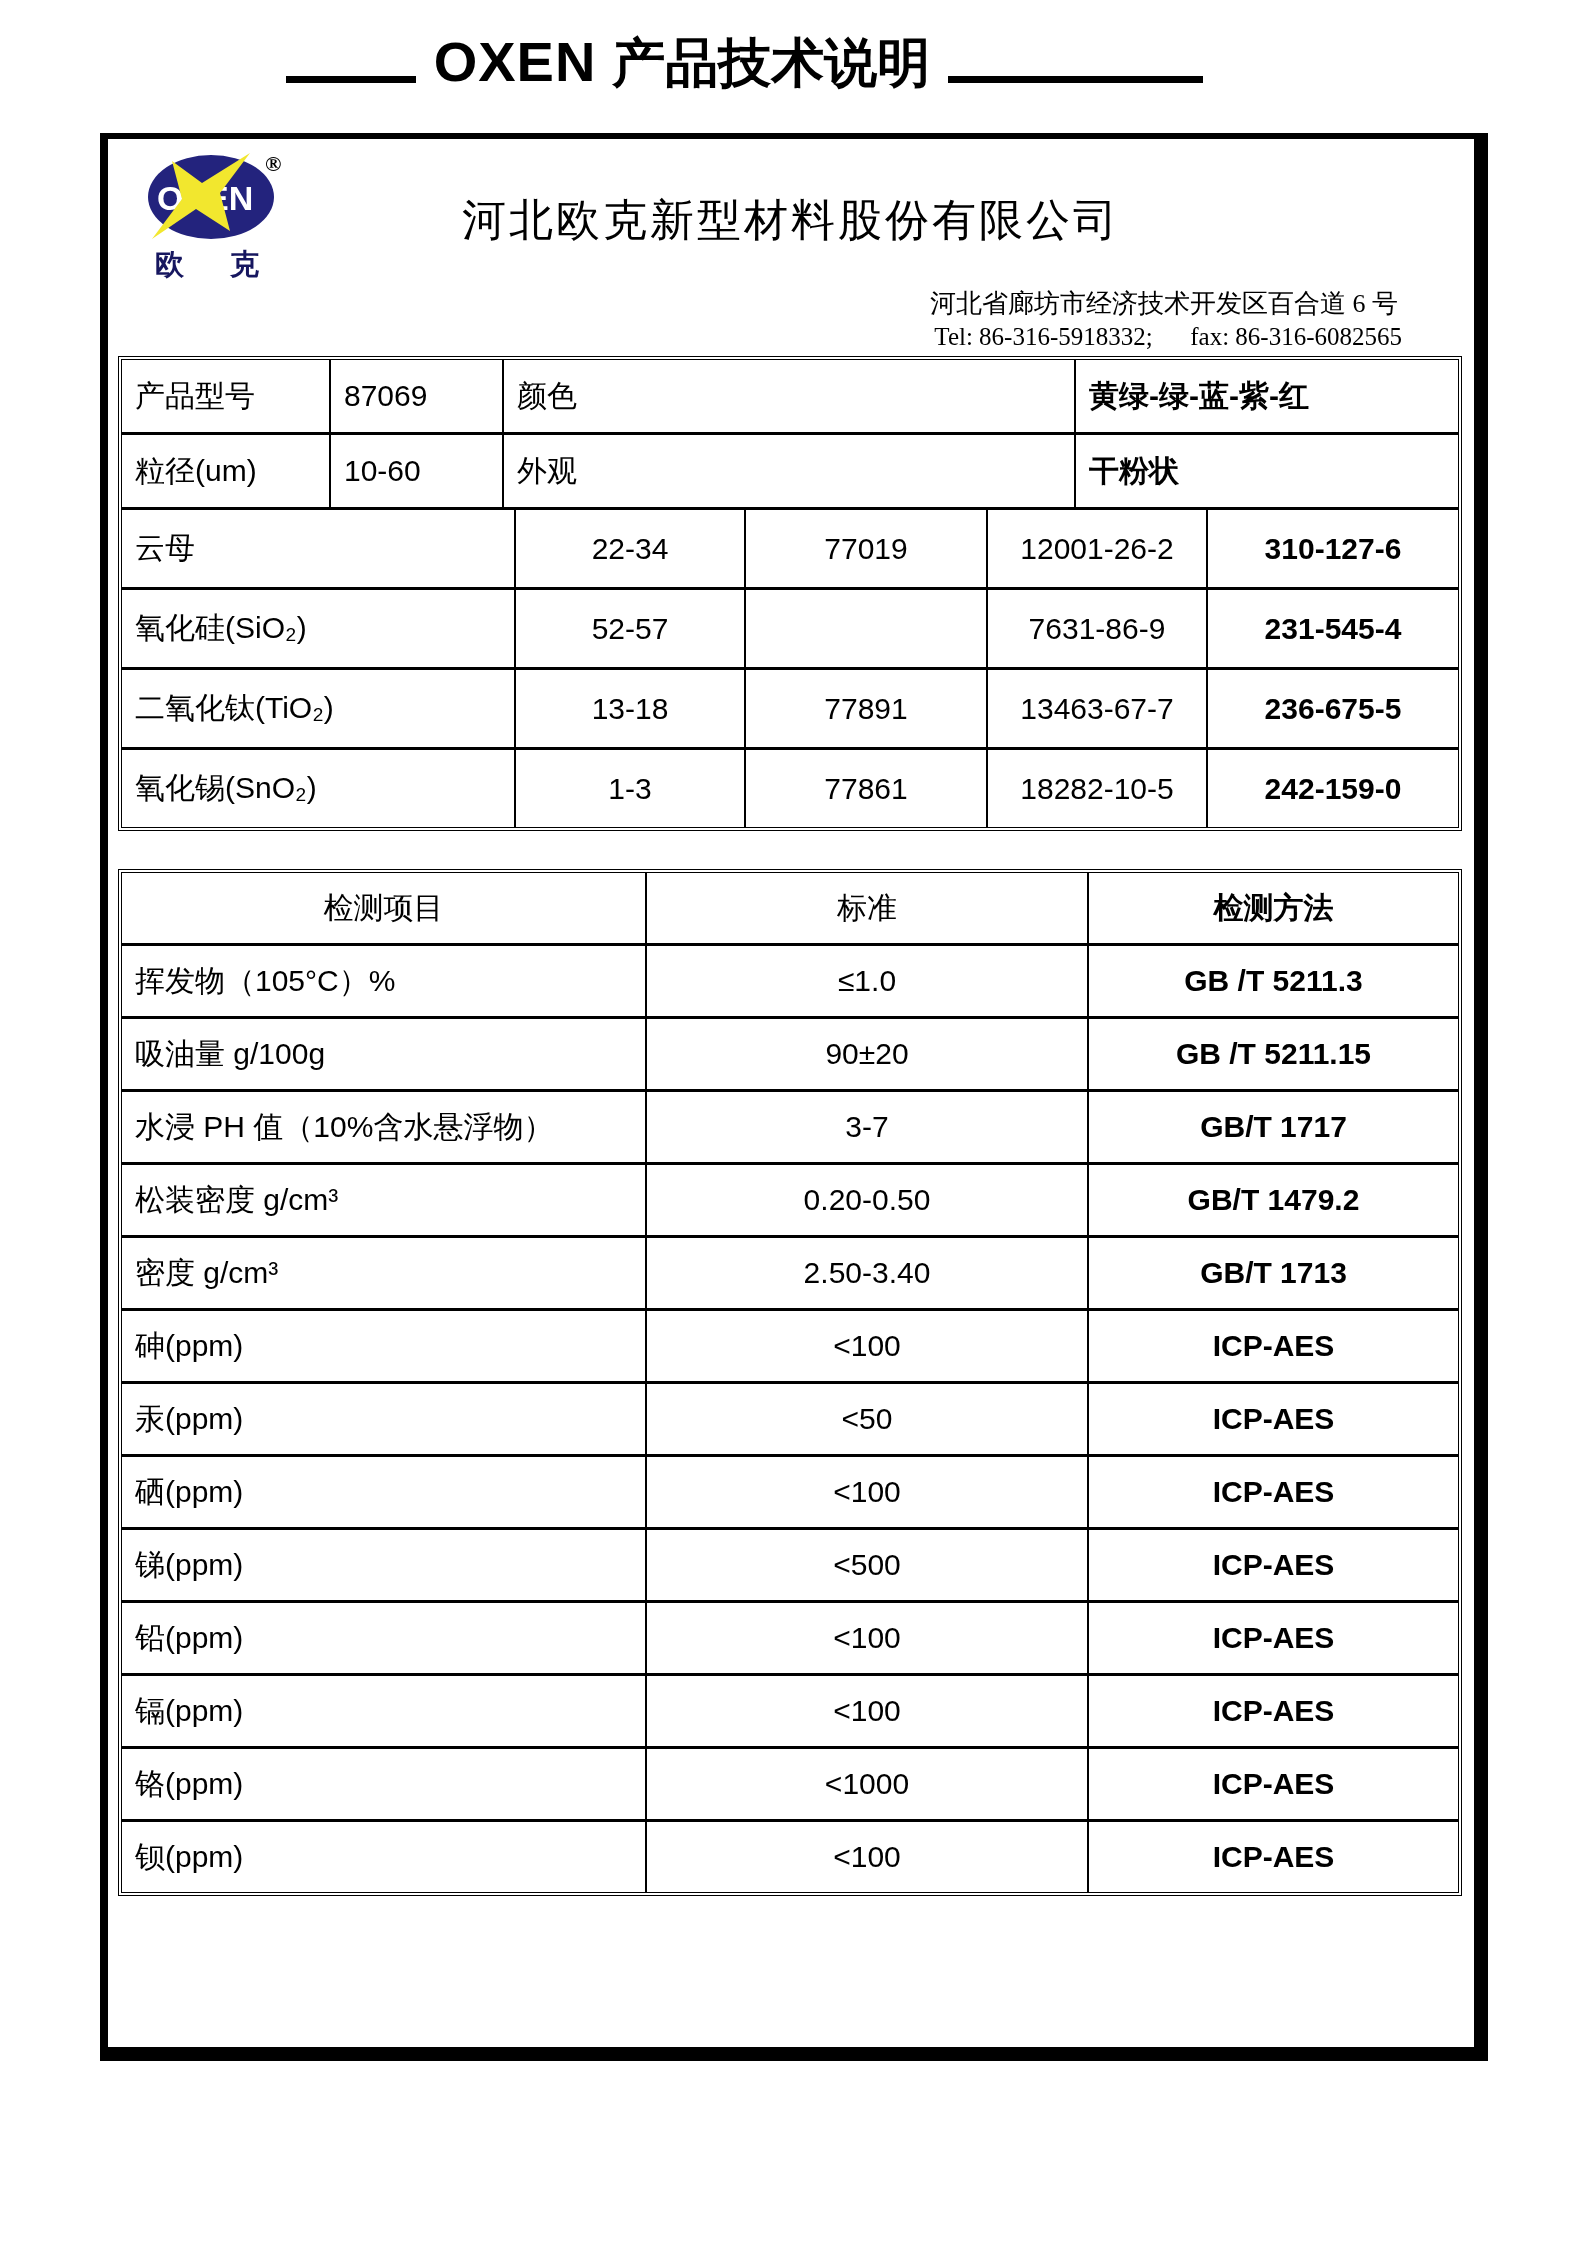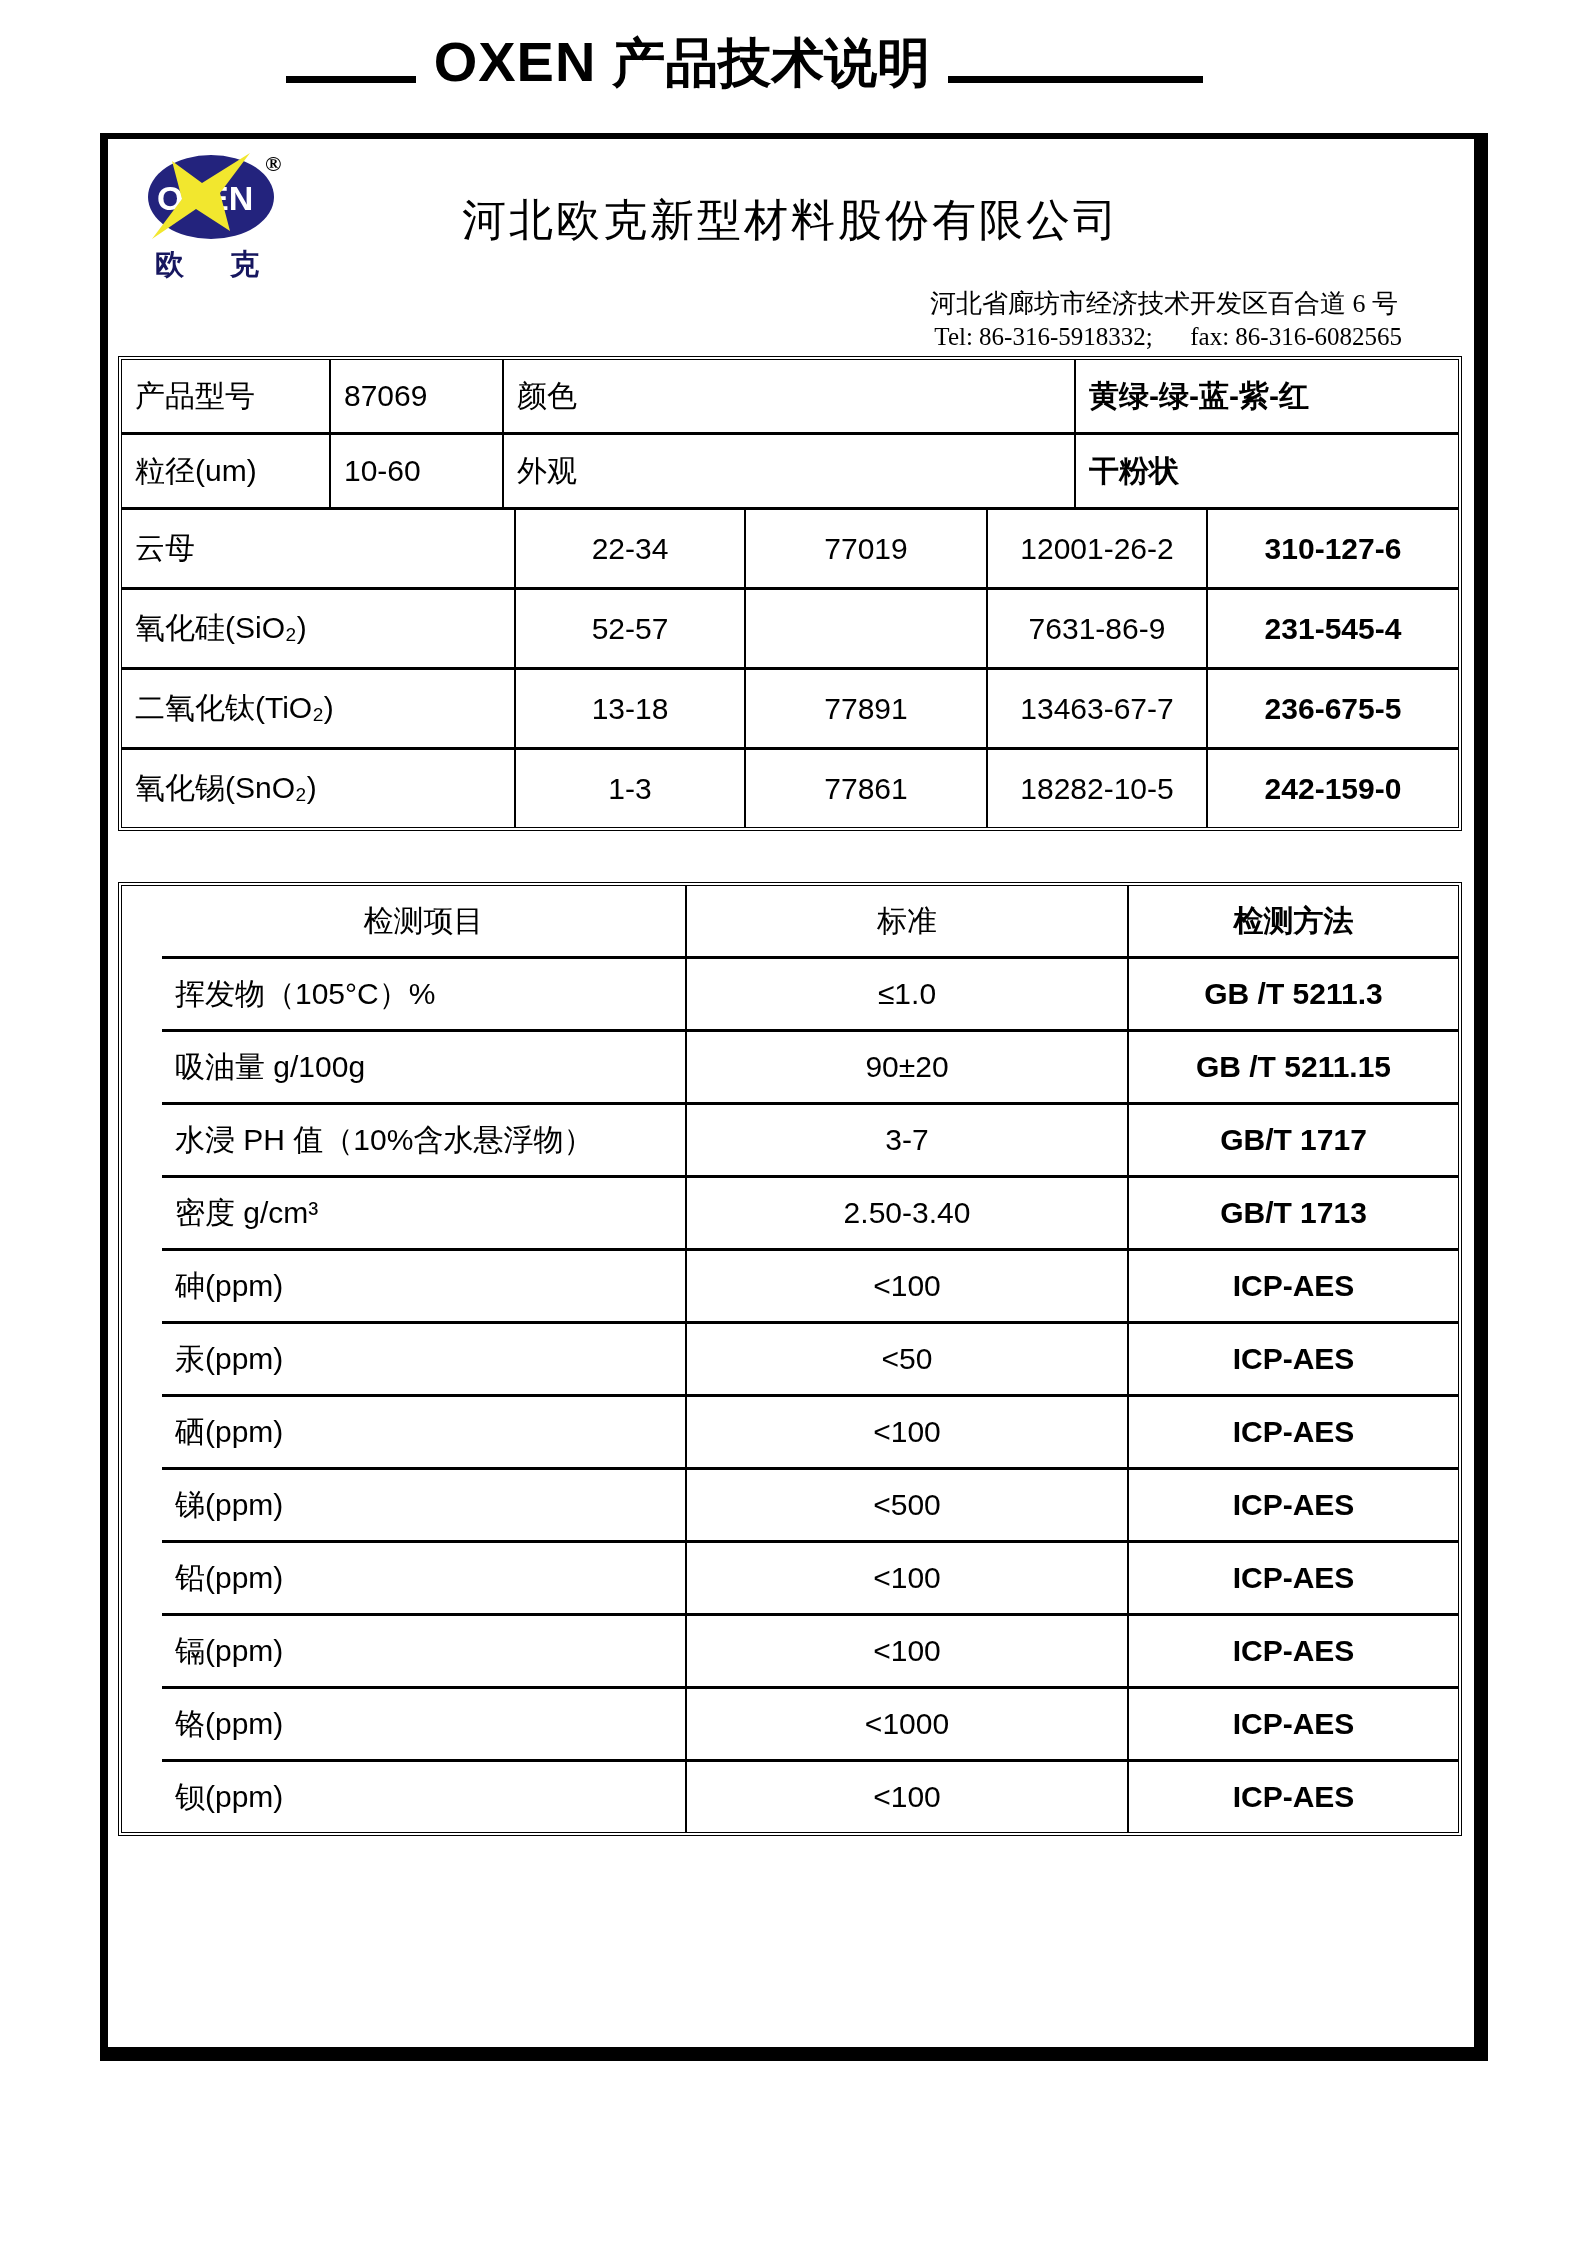--- a/index.html
+++ b/index.html
@@ -32,21 +32,21 @@
   .company{margin-top:52px;text-align:center;font-family:"Liberation Serif","DejaVu Serif",serif;
            font-size:44px;letter-spacing:3px;}
   .addr{margin-top:36px;text-align:right;padding-right:76px;
         font-family:"Liberation Serif","DejaVu Serif",serif;font-size:26px;}
   .tel{margin-top:2px;text-align:right;padding-right:72px;white-space:pre;
        font-family:"Liberation Serif","DejaVu Serif",serif;font-size:25px;}
 
   
   .tbl{margin:0 12px 0 10px;border:4px double #000;}
   .outer1{margin-top:5px;}
-  .outer2{margin-top:51px;padding-left:40px;}
+  .outer2{margin-top:38px;}
   table{width:100%;border-collapse:collapse;table-layout:fixed;}
   td,th{border-right:2px solid #000;border-bottom:3px solid #000;
         font-size:30px;font-weight:normal;padding:0;vertical-align:middle;
         white-space:nowrap;overflow:hidden;}
   td:last-child,th:last-child{border-right:none;font-weight:bold;}
   .comp tr:last-child td{border-bottom:none;}
   .test tr:last-child td{border-bottom:none;}
   .info td{height:72px;}
   .comp td,.comp th{height:77px;}
   .test td,.test th{height:70px;}
@@ -173,20 +173,25 @@
           <td class="lab">吸油量 g/100g</td>
           <td class="ctr">90±20</td>
           <td class="ctr">GB /T 5211.15</td>
         </tr>
         <tr>
           <td class="lab">水浸 PH 值（10%含水悬浮物）</td>
           <td class="ctr">3-7</td>
           <td class="ctr">GB/T 1717</td>
         </tr>
         <tr>
+          <td class="lab">松装密度 g/cm³</td>
+          <td class="ctr">0.20-0.50</td>
+          <td class="ctr">GB/T 1479.2</td>
+        </tr>
+        <tr>
           <td class="lab">密度 g/cm³</td>
           <td class="ctr">2.50-3.40</td>
           <td class="ctr">GB/T 1713</td>
         </tr>
         <tr>
           <td class="lab">砷(ppm)</td>
           <td class="ctr">&lt;100</td>
           <td class="ctr">ICP-AES</td>
         </tr>
         <tr>

